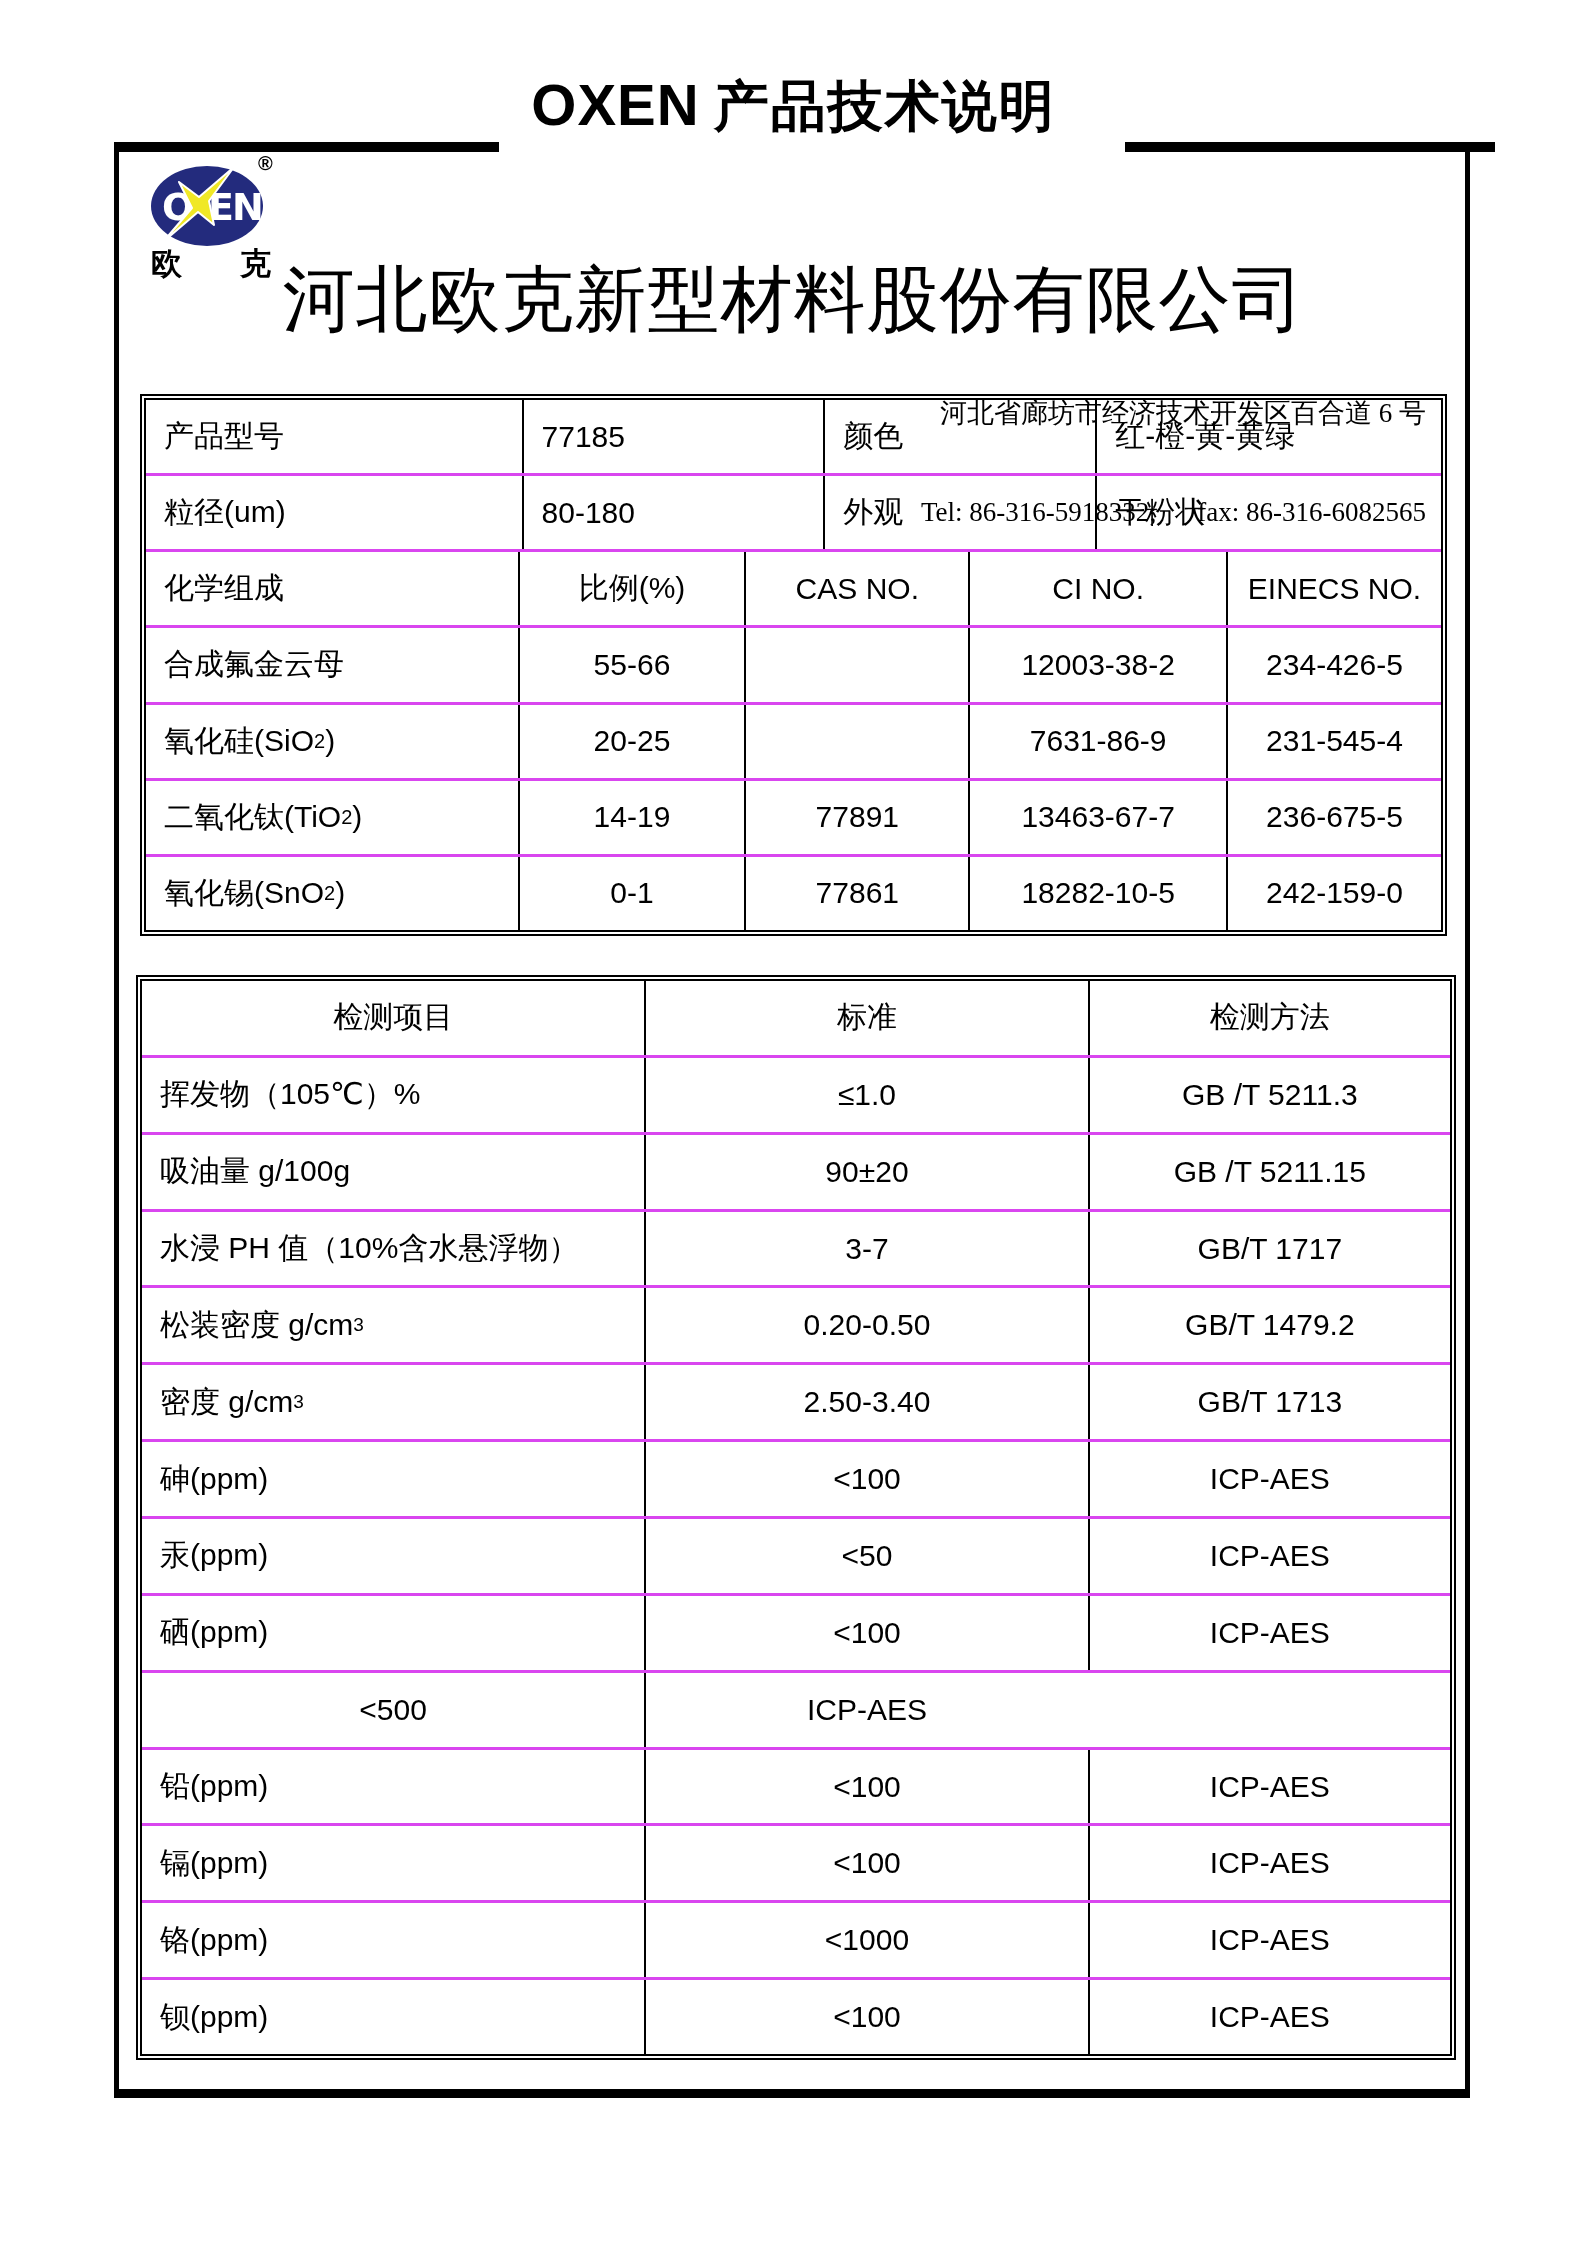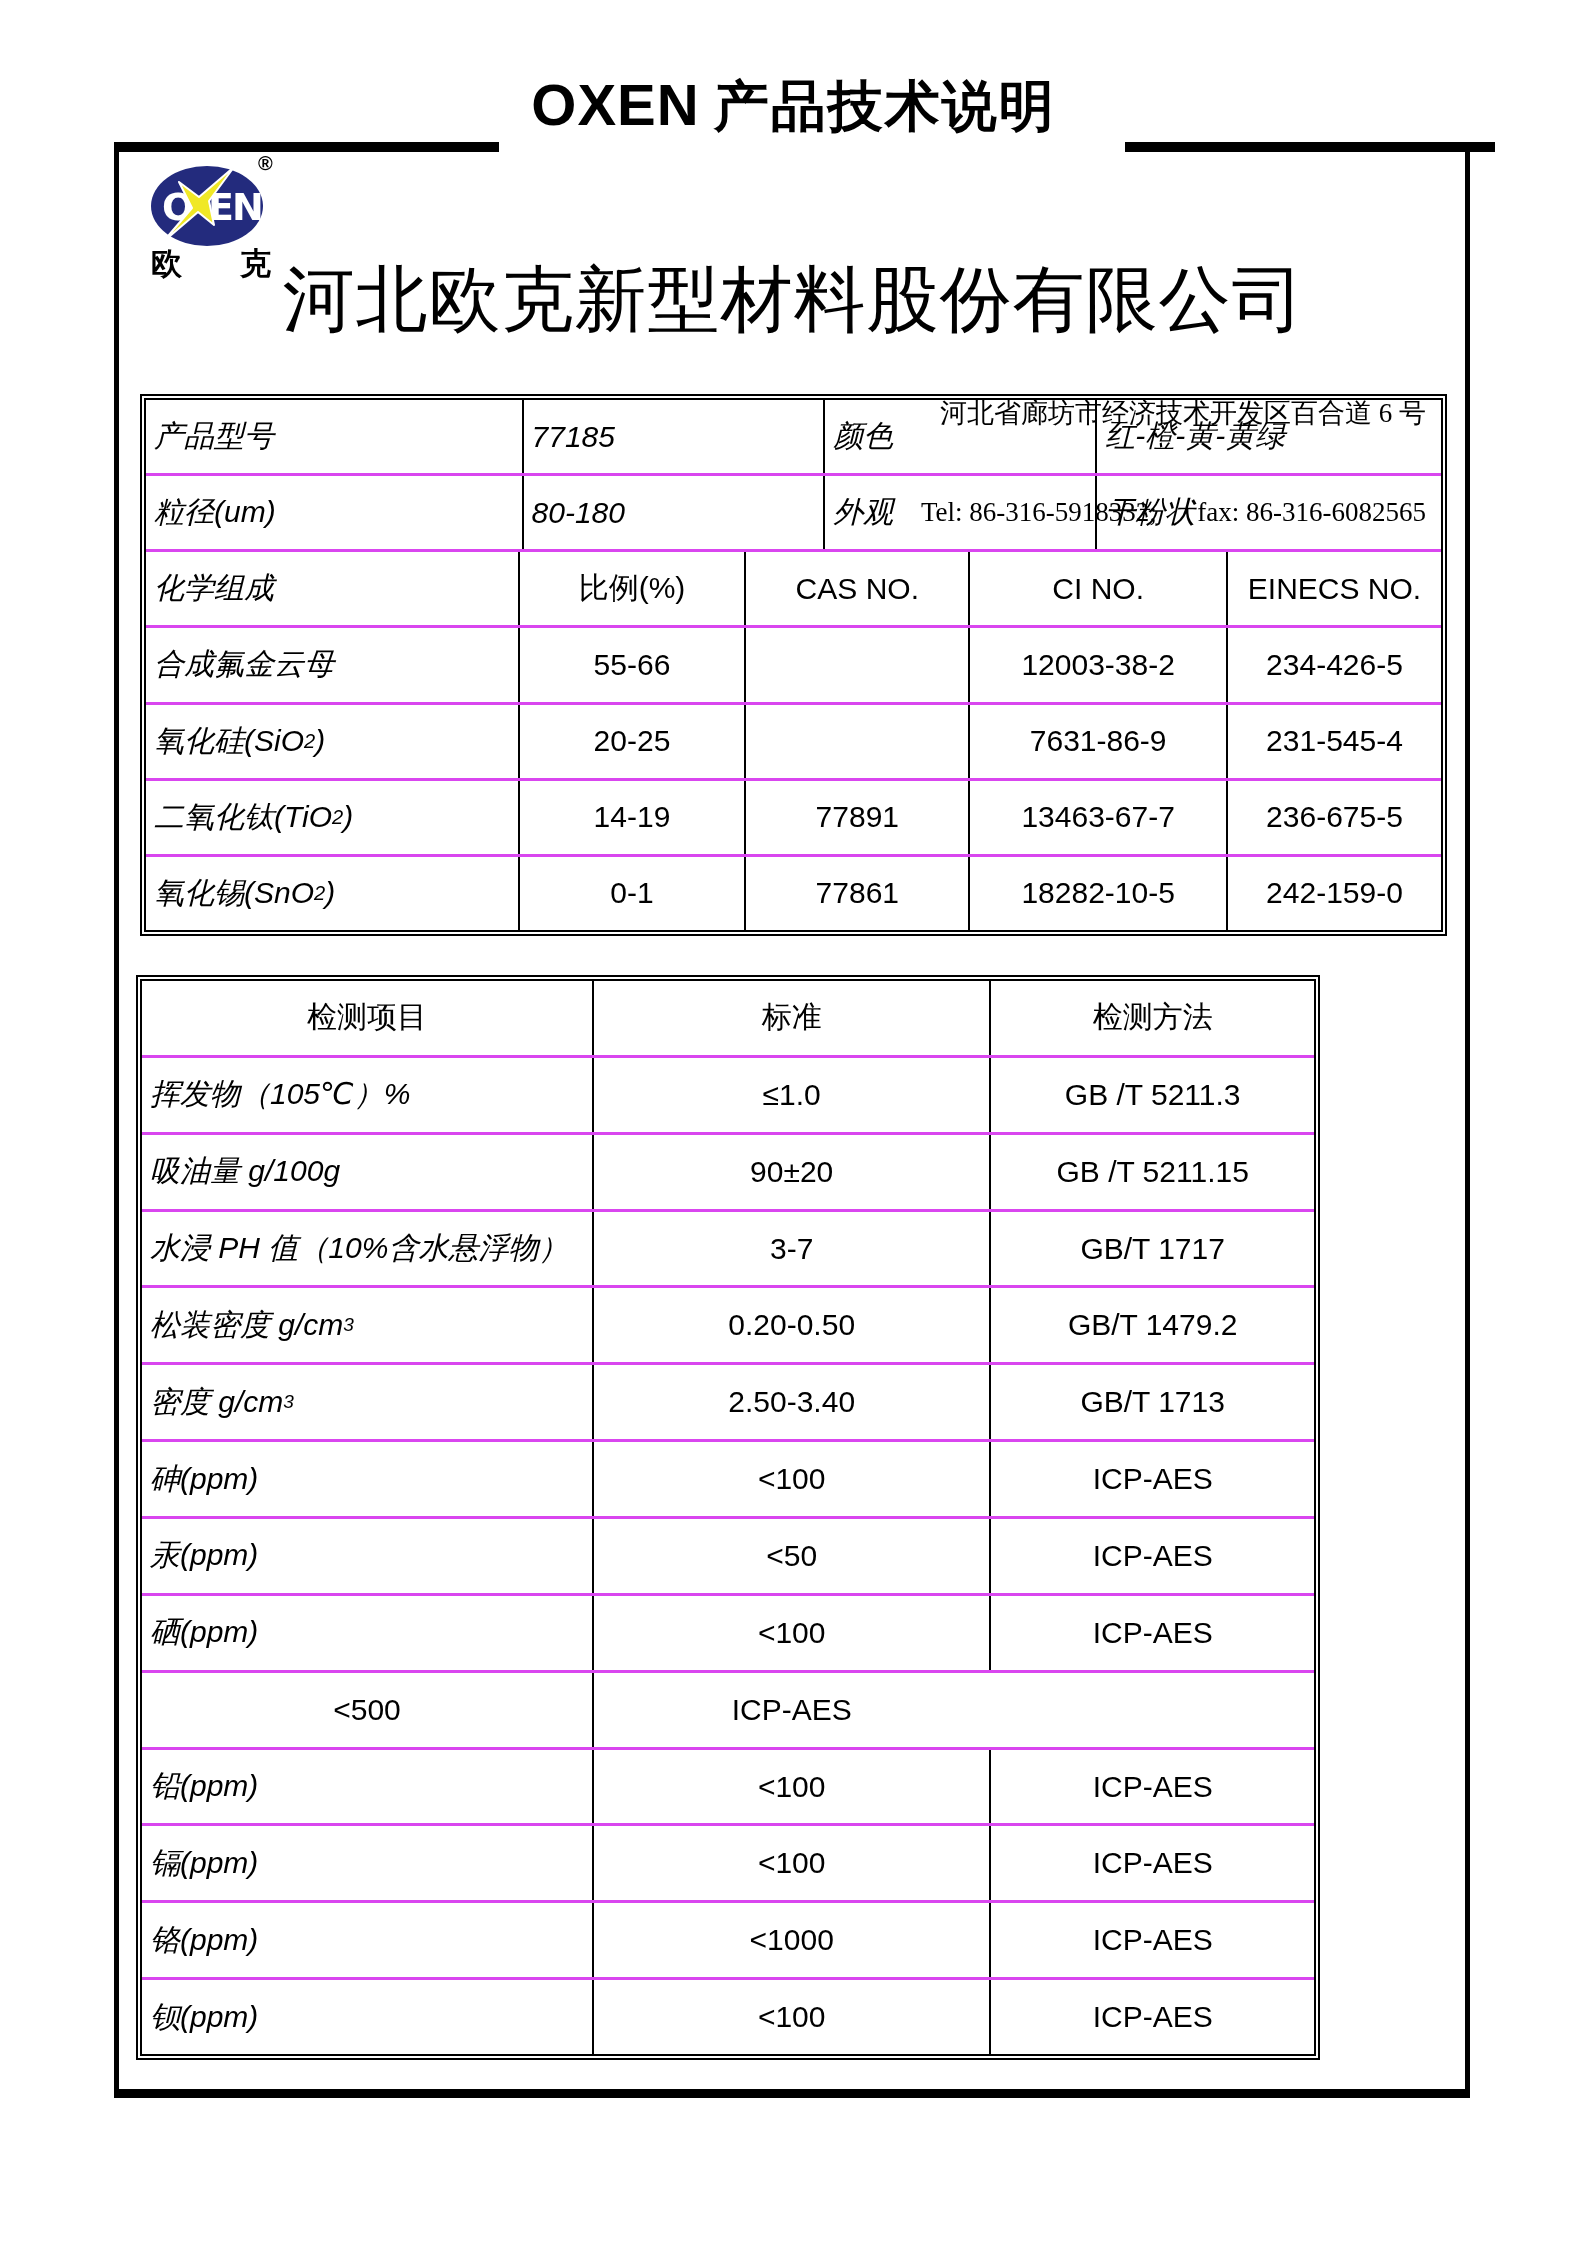--- a/index.html
+++ b/index.html
@@ -43,32 +43,32 @@
     font-family:"Liberation Serif","DejaVu Serif",serif; font-size:27px; line-height:33px;
     white-space:pre;
   }
   
   .tbl {
     position:absolute; border:6px double #000;
     display:flex; flex-direction:column; box-sizing:border-box;
     font-size:30px;
   }
   .tbl1 { left:140px; top:394px;  width:1307px; height:542px;  }
-  .tbl2 { left:136px; top:975px;  width:1184px; height:1085px; }
+  .tbl2 { left:136px; top:975px;  width:1320px; height:1085px; }
   .trow { flex:1; display:grid; }
   .trow + .trow { border-top:3px solid #d946ef; }
   .cols-a { grid-template-columns:29% 23.3% 21% 26.7%; }
   .cols-b { grid-template-columns:28.7% 17.5% 17.3% 19.9% 16.6%; }
   .cols-c { grid-template-columns:38.4% 33.9% 27.7%; }
   .c {
     display:flex; align-items:center; justify-content:center;
     border-left:2px solid #000; overflow:hidden; white-space:nowrap;
   }
   .c:first-child { border-left:none; }
-  .c.left { justify-content:flex-start; padding-left:8px;font-style:italic; }
+  .c.left { justify-content:flex-start; padding-left:18px; }
   sub { font-size:20px; line-height:0; }
   sup { font-size:19px; line-height:0; }
 </style>
 </head>
 <body>
 
 <div class="page">
 
   <div class="doc-title">
     <span class="latin">OXEN</span><span class="cn">产品技术说明</span>

